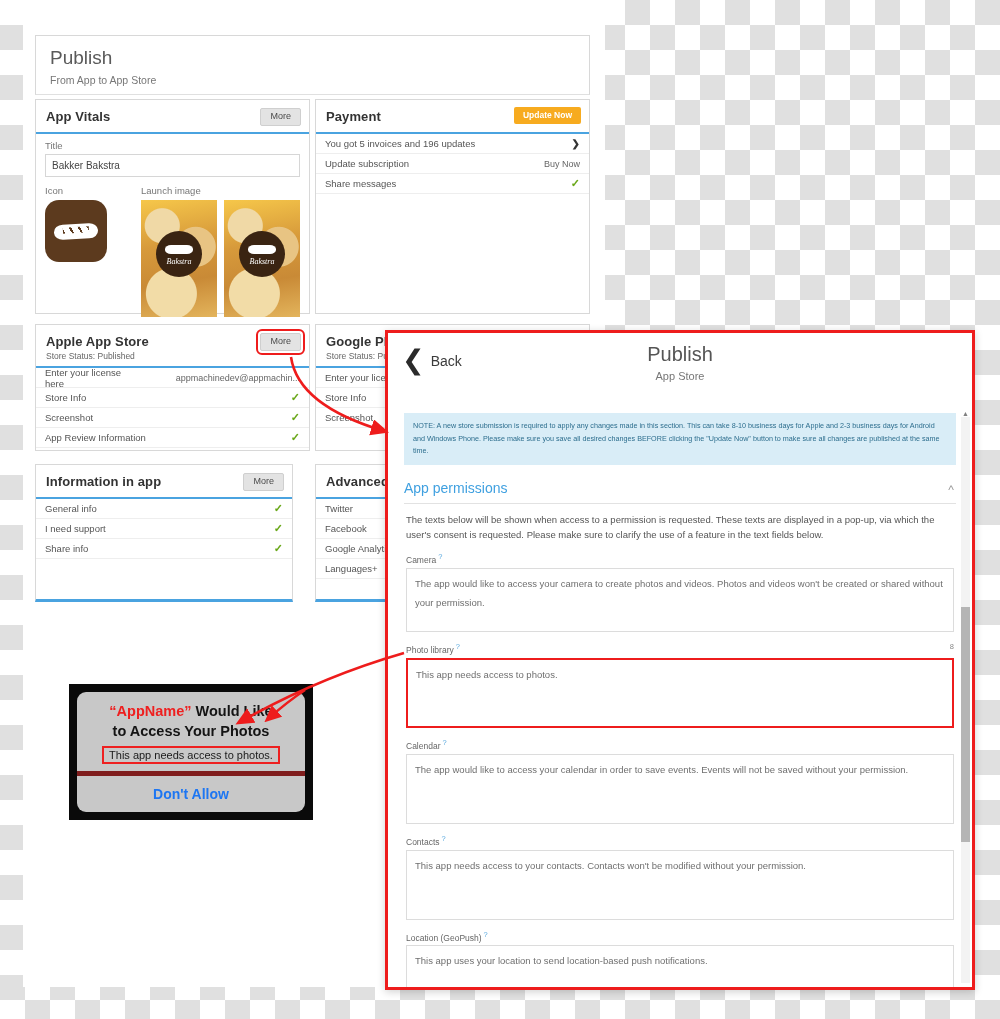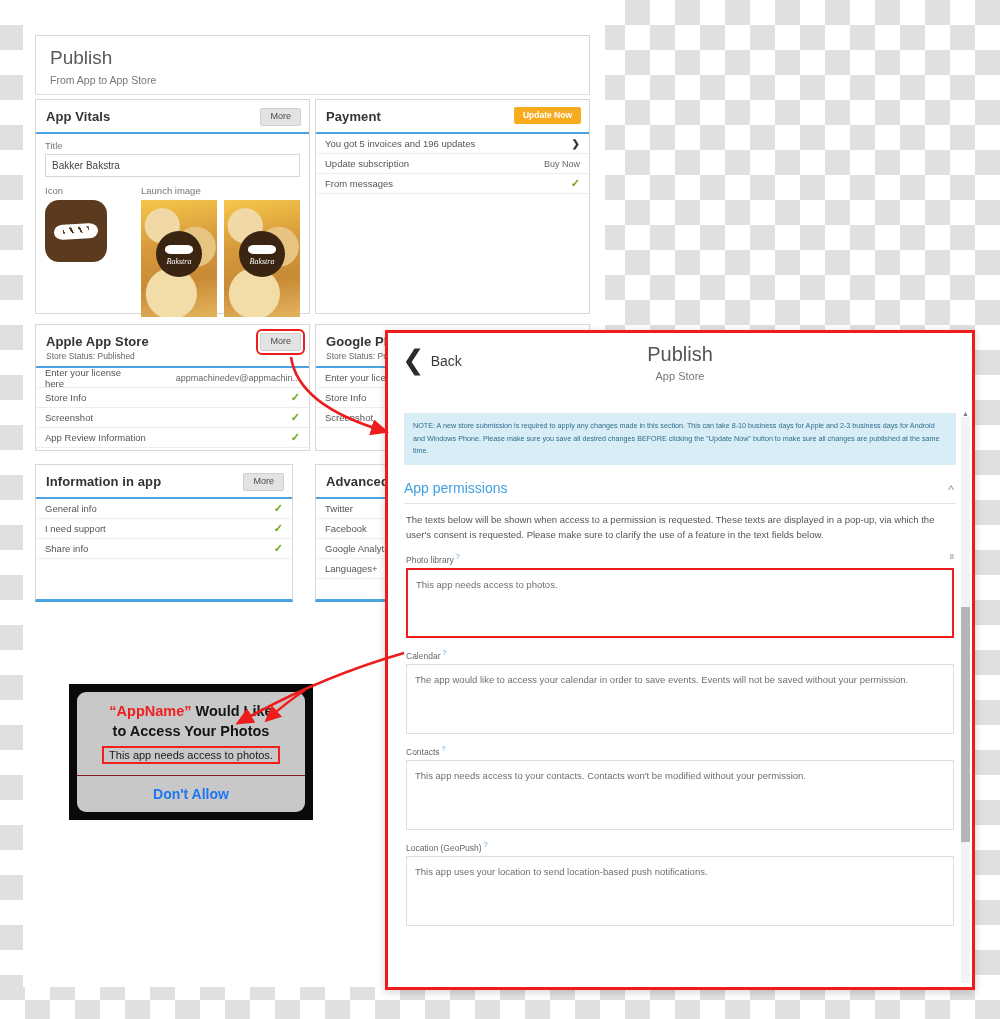--- a/index.html
+++ b/index.html
@@ -281,21 +281,21 @@
     display: inline-block;
     margin-top: 5px;
     font-size: 11px;
     color: #1a1a1a;
     border: 2px solid #ee2020;
     padding: 1px 5px;
   }
   .alert-buttons {
     display: flex;
     height: 36px;
-    border-top: 1px solid #7f1d1d;
+    border-top: 5px solid #7f1d1d;
   }
   .alert-btn {
     flex: 1;
     display: flex; align-items: center; justify-content: center;
     font-size: 14px; font-weight: bold; color: #1d76f2;
   }
   .alert-btn + .alert-btn { border-left: 1px solid #a8a8a8; }
 
   #arrows { position: absolute; left: 0; top: 0; width: 1000px; height: 1019px; pointer-events: none; }
 </style>
@@ -352,21 +352,21 @@
   </div>
   <div class="row">
     <span>You got 5 invoices and 196 updates</span>
     <span class="chev">❯</span>
   </div>
   <div class="row">
     <span>Update subscription</span>
     <span class="rv">Buy Now</span>
   </div>
   <div class="row">
-    <span>From messages</span>
+    <span>Share messages</span>
     <span class="check">✓</span>
   </div>
 </div>
 
 <div class="card" style="left:35px; top:324px; width:275px; height:127px;">
   <div class="card-head" style="padding-bottom:5px;">
     <div class="card-title">Apple App Store</div>
     <div class="card-sub">Store Status: Published</div>
     <div class="more-btn highlight">More</div>
   </div>
@@ -469,20 +469,26 @@
 
   <div class="note">NOTE: A new store submission is required to apply any changes made in this section. This can take 8-10 business days for Apple and 2-3 business days for Android and Windows Phone. Please make sure you save all desired changes BEFORE clicking the "Update Now" button to make sure all changes are published at the same time.</div>
 
   <div class="section-head">
     <span class="section-title">App permissions</span>
     <span class="collapse-chev">^</span>
   </div>
 
   <div class="section-desc">The texts below will be shown when access to a permission is requested. These texts are displayed in a pop-up, via which the user's consent is requested. Please make sure to clarify the use of a feature in the text fields below.</div>
 
+  <div class="perm">
+    <div class="perm-label">
+      <span>Camera</span><span class="q">?</span>
+    </div>
+    <div class="perm-box h64">The app would like to access your camera to create photos and videos. Photos and videos won't be created or shared without your permission.</div>
+  </div>
 
   <div class="perm">
     <div class="perm-label">
       <span>Photo library</span><span class="q">?</span>
     </div>
     <div class="perm-count">8</div>
     <div class="perm-box h70 highlight">This app needs access to photos.</div>
   </div>
 
   <div class="perm">

